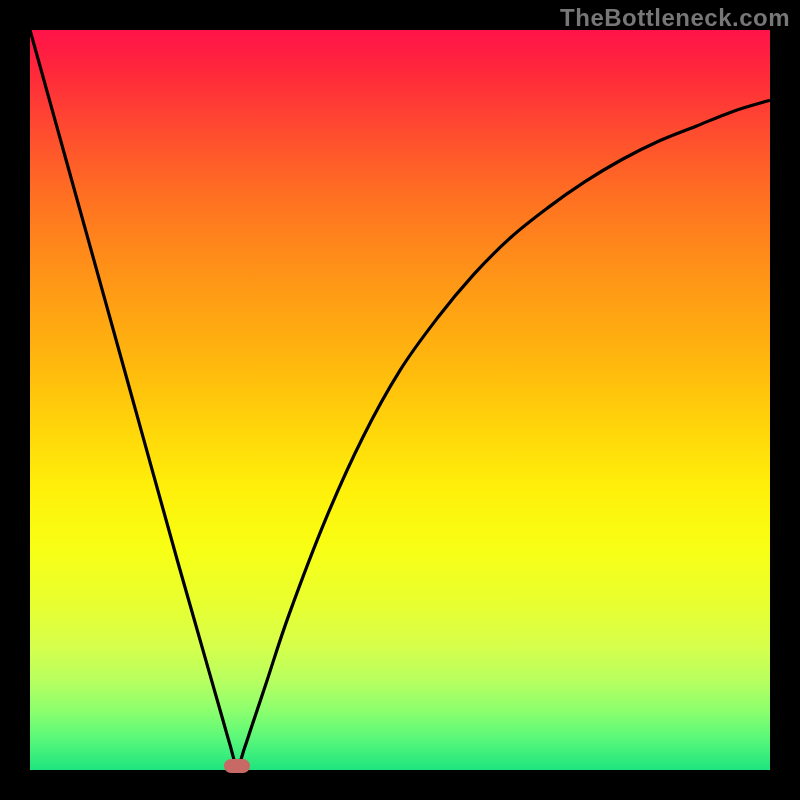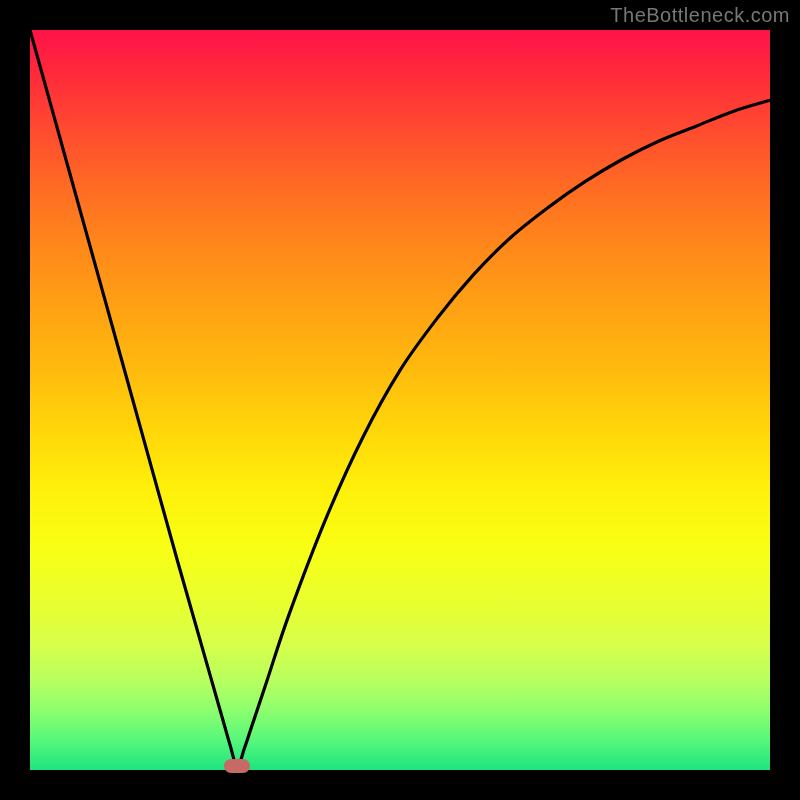--- a/index.html
+++ b/index.html
@@ -40,22 +40,22 @@
       #8cff6e 92%,
       #56f77a 96%,
       #1ee47f 100%
     );
   }
   .watermark {
     position: absolute;
     top: 4px;
     right: 10px;
     color: #777;
-    font-size: 20px;
-    font-weight: 400;
+    font-size: 24px;
+    font-weight: 700;
     letter-spacing: 0.5px;
     user-select: none;
   }
   .marker {
     position: absolute;
     width: 26px;
     height: 14px;
     background: #c76a65;
     border-radius: 7px;
     transform: translate(-50%, -50%);

